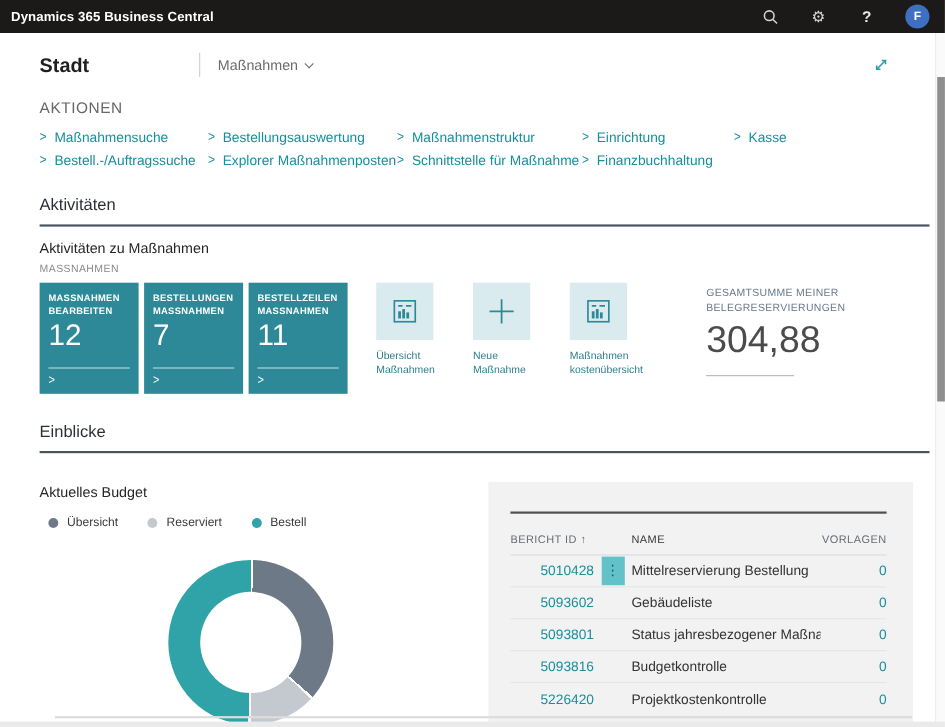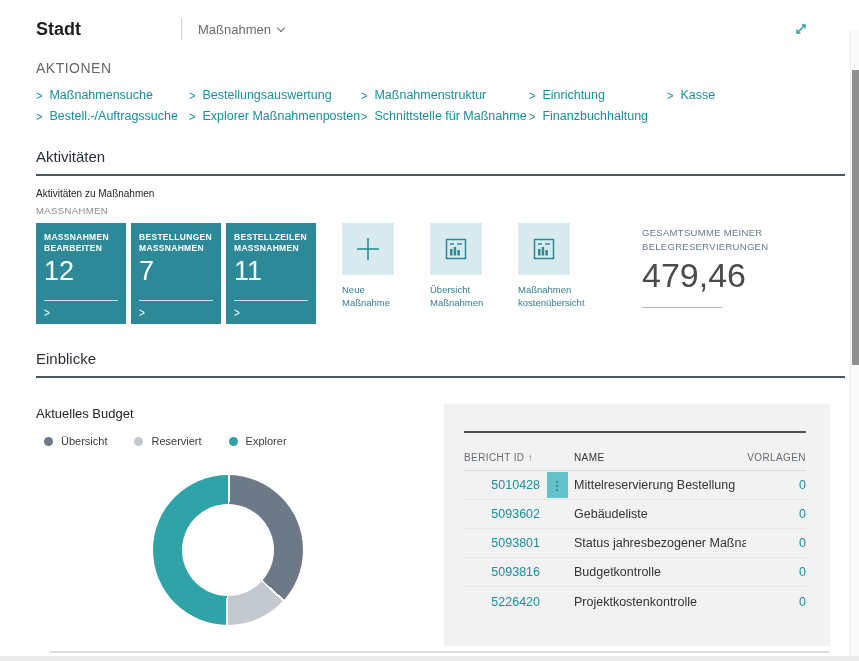--- a/index.html
+++ b/index.html
@@ -28,21 +28,21 @@
   
   .actions { margin-top:16px; }
   .actions-label { font-size:14px; color:#666; letter-spacing:.5px; }
   .links-grid { margin-top:8px; display:grid; grid-template-columns:153px 172px 168px 138px auto; grid-template-rows:repeat(2,21px); grid-auto-flow:column; }
   .action-link { font-size:12.5px; color:#178f9d; cursor:pointer; white-space:nowrap; display:flex; align-items:center; }
   .action-link .arr { margin-right:7px; font-size:11px; transform:scaleY(1.15); }
 
   
   .section-head { margin-top:22px; font-size:15px; color:#2b2f36; padding-bottom:9px; border-bottom:2px solid #4a5562; }
 
-  .group-title { margin-top:12px; font-size:10px; color:#252525; }
+  .group-title { margin-top:12px; font-size:13px; color:#252525; }
   .subgroup { margin-top:6px; font-size:9.5px; color:#8a8a8a; letter-spacing:.4px; }
 
   
   .tiles-row { display:flex; align-items:flex-start; margin-top:7px; }
   .tile { width:90px; height:101px; background:#2d8997; color:#fff; margin-right:5px; padding:9px 8px 6px 8px; display:flex; flex-direction:column; cursor:pointer; }
   .tile-label { font-size:8.5px; font-weight:bold; letter-spacing:.3px; line-height:1.3; }
   .tile-value { font-size:27px; font-weight:300; margin-top:3px; line-height:1.1; }
   .tile-line { border-top:1px solid rgba(255,255,255,.75); margin-top:auto; }
   .tile-chev { font-size:10px; margin-top:6px; transform:scaleY(1.2); }
 
@@ -90,20 +90,35 @@
   .bottom-divider { position:absolute; left:50px; right:30px; bottom:8px; border-top:2px solid #dcdcdc; }
   .bottom-strip { position:absolute; left:0; right:0; bottom:0; height:5px; background:#eaeaea; }
 
   svg { display:block; }
 </style>
 </head>
 <body>
 
 <div class="screen">
 
+  <div class="topbar">
+    <span class="app-title">Dynamics 365 Business Central</span>
+    <span class="spacer"></span>
+    <span class="tb-actions">
+      <span class="tb-icon">
+        <svg width="15" height="15" viewBox="0 0 15 15">
+            <circle cx="6.3" cy="6.3" r="4.4" fill="none" stroke="#d4d4d4" stroke-width="1.4"></circle>
+            <line x1="9.7" y1="9.7" x2="13.4" y2="13.4" stroke="#d4d4d4" stroke-width="1.4"></line>
+          </svg>
+      </span>
+      <span class="tb-icon">⚙</span>
+      <span class="tb-icon tb-help">?</span>
+      <span class="avatar">F</span>
+    </span>
+  </div>
 
   <div class="page">
 
     <div class="page-header">
       <span class="page-title">Stadt</span>
       <span class="hdr-divider"></span>
       <span class="nav-drop">
         <span>Maßnahmen</span>
         <span class="chev"></span>
       </span>
@@ -187,82 +202,82 @@
             <div>MASSNAHMEN</div>
           </div>
         <div class="tile-value">11</div>
         <div class="tile-line"></div>
         <div class="tile-chev">&gt;</div>
       </div>
 
       <div class="cues">
         <div class="cue">
           <div class="cue-box">
+            <svg width="26" height="26" viewBox="0 0 26 26">
+                <rect x="3.5" y="3.5" width="19" height="19" fill="none" stroke="#2d8997" stroke-width="1.5"></rect>
+                <line x1="7" y1="8" x2="11" y2="8" stroke="#2d8997" stroke-width="1.5"></line>
+                <line x1="14" y1="8" x2="19" y2="8" stroke="#2d8997" stroke-width="1.5"></line>
+                <rect x="7" y="13" width="2.5" height="6.5" fill="#2d8997"></rect>
+                <rect x="10.7" y="11" width="2.5" height="8.5" fill="#2d8997"></rect>
+                <rect x="14.4" y="14" width="2.5" height="5.5" fill="#2d8997"></rect>
+              </svg>
+          </div>
+          <div class="cue-label">Übersicht Maßnahmen</div>
+        </div>
+        <div class="cue">
+          <div class="cue-box">
             <svg width="30" height="30" viewBox="0 0 30 30" stroke="#2d8997" stroke-width="1.6">
                 <line x1="15" y1="4" x2="15" y2="26"></line>
                 <line x1="4" y1="15" x2="26" y2="15"></line>
               </svg>
           </div>
           <div class="cue-label">Neue Maßnahme</div>
         </div>
         <div class="cue">
           <div class="cue-box">
             <svg width="26" height="26" viewBox="0 0 26 26">
                 <rect x="3.5" y="3.5" width="19" height="19" fill="none" stroke="#2d8997" stroke-width="1.5"></rect>
                 <line x1="7" y1="8" x2="11" y2="8" stroke="#2d8997" stroke-width="1.5"></line>
                 <line x1="14" y1="8" x2="19" y2="8" stroke="#2d8997" stroke-width="1.5"></line>
                 <rect x="7" y="13" width="2.5" height="6.5" fill="#2d8997"></rect>
                 <rect x="10.7" y="11" width="2.5" height="8.5" fill="#2d8997"></rect>
                 <rect x="14.4" y="14" width="2.5" height="5.5" fill="#2d8997"></rect>
               </svg>
           </div>
-          <div class="cue-label">Übersicht Maßnahmen</div>
-        </div>
-        <div class="cue">
-          <div class="cue-box">
-            <svg width="26" height="26" viewBox="0 0 26 26">
-                <rect x="3.5" y="3.5" width="19" height="19" fill="none" stroke="#2d8997" stroke-width="1.5"></rect>
-                <line x1="7" y1="8" x2="11" y2="8" stroke="#2d8997" stroke-width="1.5"></line>
-                <line x1="14" y1="8" x2="19" y2="8" stroke="#2d8997" stroke-width="1.5"></line>
-                <rect x="7" y="13" width="2.5" height="6.5" fill="#2d8997"></rect>
-                <rect x="10.7" y="11" width="2.5" height="8.5" fill="#2d8997"></rect>
-                <rect x="14.4" y="14" width="2.5" height="5.5" fill="#2d8997"></rect>
-              </svg>
-          </div>
           <div class="cue-label">Maßnahmen kostenübersicht</div>
         </div>
       </div>
 
       <div class="kpi">
         <div class="kpi-label">
           <div>GESAMTSUMME MEINER</div>
           <div>BELEGRESERVIERUNGEN</div>
         </div>
-        <div class="kpi-value">479,46</div>
+        <div class="kpi-value">304,88</div>
         <div class="kpi-line"></div>
       </div>
     </div>
 
     <div class="section-head" style="margin-top:26px;">Einblicke</div>
 
     <div class="insights-body">
       <div class="chart-col">
         <div class="chart-title">Aktuelles Budget</div>
         <div class="legend">
           <span class="legend-item">
               <span class="legend-dot" style="background: rgb(109, 121, 134);"></span>
               <span class="legend-label">Übersicht</span>
             </span>
           <span class="legend-item">
               <span class="legend-dot" style="background: rgb(195, 201, 206);"></span>
               <span class="legend-label">Reserviert</span>
             </span>
           <span class="legend-item">
               <span class="legend-dot" style="background: rgb(47, 163, 168);"></span>
-              <span class="legend-label">Explorer</span>
+              <span class="legend-label">Bestell</span>
             </span>
         </div>
         <div class="donut-wrap">
           <div class="donut" style="background: conic-gradient(rgb(255, 255, 255) 0%, rgb(255, 255, 255) 0.5%, rgb(109, 121, 134) 0.5%, rgb(109, 121, 134) 36.5%, rgb(255, 255, 255) 36.5%, rgb(255, 255, 255) 37%, rgb(195, 201, 206) 37%, rgb(195, 201, 206) 50%, rgb(255, 255, 255) 50%, rgb(255, 255, 255) 50.5%, rgb(47, 163, 168) 50.5%, rgb(47, 163, 168) 100%);"></div>
           <div class="donut-hole"></div>
         </div>
       </div>
 
       <div class="panel">
         <div class="panel-rule"></div>

